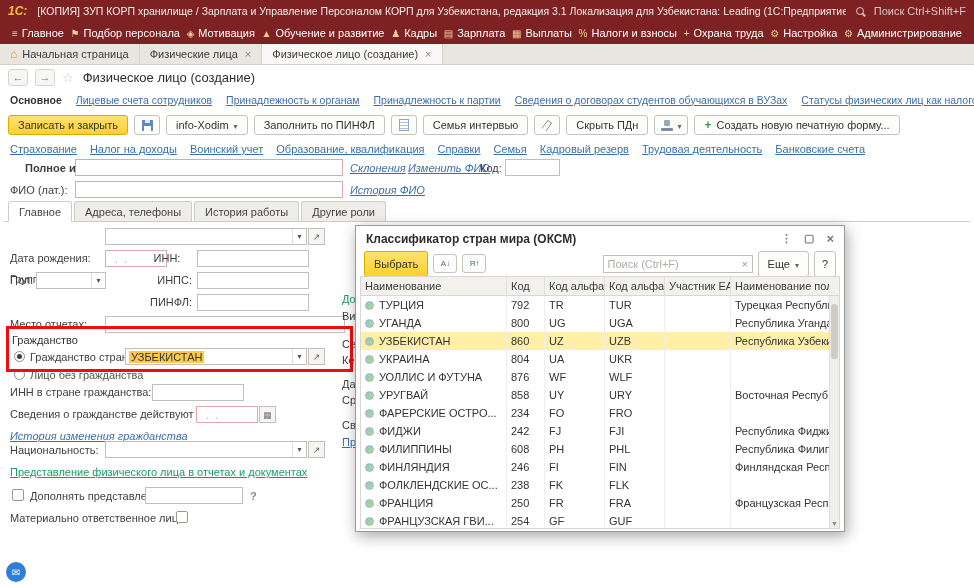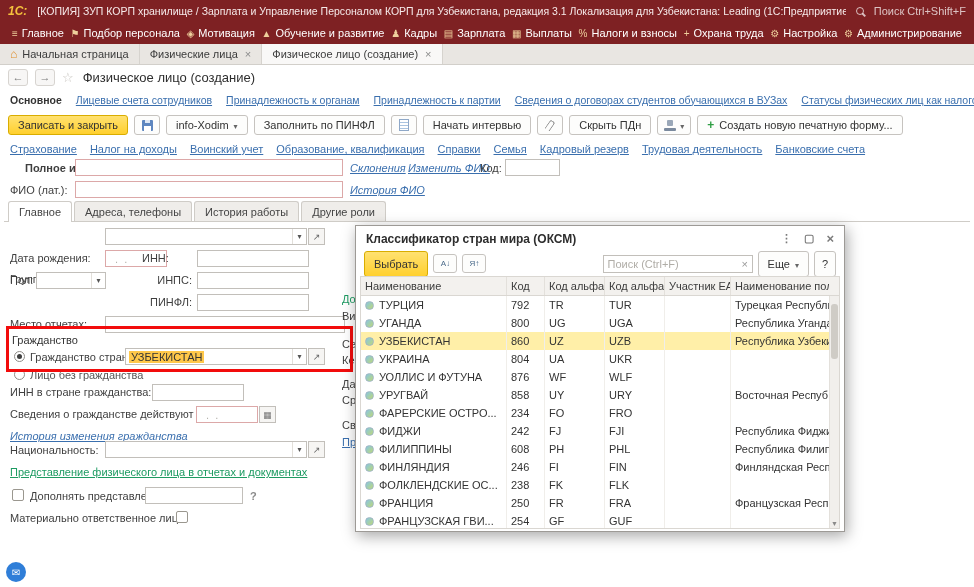--- a/index.html
+++ b/index.html
@@ -256,21 +256,21 @@
       <span class="ic-floppy"></span>
     </button>
   <button class="btn">
     <span>info-Xodim</span>
     <span class="caret"></span>
   </button>
   <button class="btn">Заполнить по ПИНФЛ</button>
   <button class="btn iconbtn">
       <span class="ic-doc"></span>
     </button>
-  <button class="btn">Начать интервью</button>
+  <button class="btn">Семья интервью</button>
   <button class="btn iconbtn">
       <span class="ic-clip"></span>
     </button>
   <button class="btn">Скрыть ПДн</button>
   <button class="btn" style="gap:4px;padding:0 6px;">
     <span class="ic-stamp"></span>
     <span class="caret"></span>
   </button>
   <button class="btn">
     <span class="plus">+</span>
@@ -320,21 +320,21 @@
 
 <span class="flabel" style="left:10px;top:228px;margin-top:43px;">Группа доступа:</span>
 <div class="combo" style="left:105px;top:228px;width:202px;">
   <span class="val"></span>
   <span class="dd"></span>
 </div>
 <div class="open-btn" style="left:308px;top:228px;"></div>
 
 <span class="flabel" style="left:10px;top:250px;">Дата рождения:</span>
 <input class="input required" style="left: 105px; top: 250px; width: 62px;" placeholder="  .  .">
-<span class="flabel" style="left:142px;top:250px;width:50px;text-align:left;">ИНН:</span>
+<span class="flabel" style="left:142px;top:250px;width:50px;text-align:center;">ИНН:</span>
 <input class="input" style="left: 197px; top: 250px; width: 112px;">
 
 <span class="flabel" style="left:10px;top:272px;">Пол:</span>
 <div class="combo" style="left:36px;top:272px;width:70px;">
   <span class="val"></span>
   <span class="dd"></span>
 </div>
 <span class="flabel" style="left:142px;top:272px;width:50px;text-align:right;">ИНПС:</span>
 <input class="input" style="left: 197px; top: 272px; width: 112px;">
 

